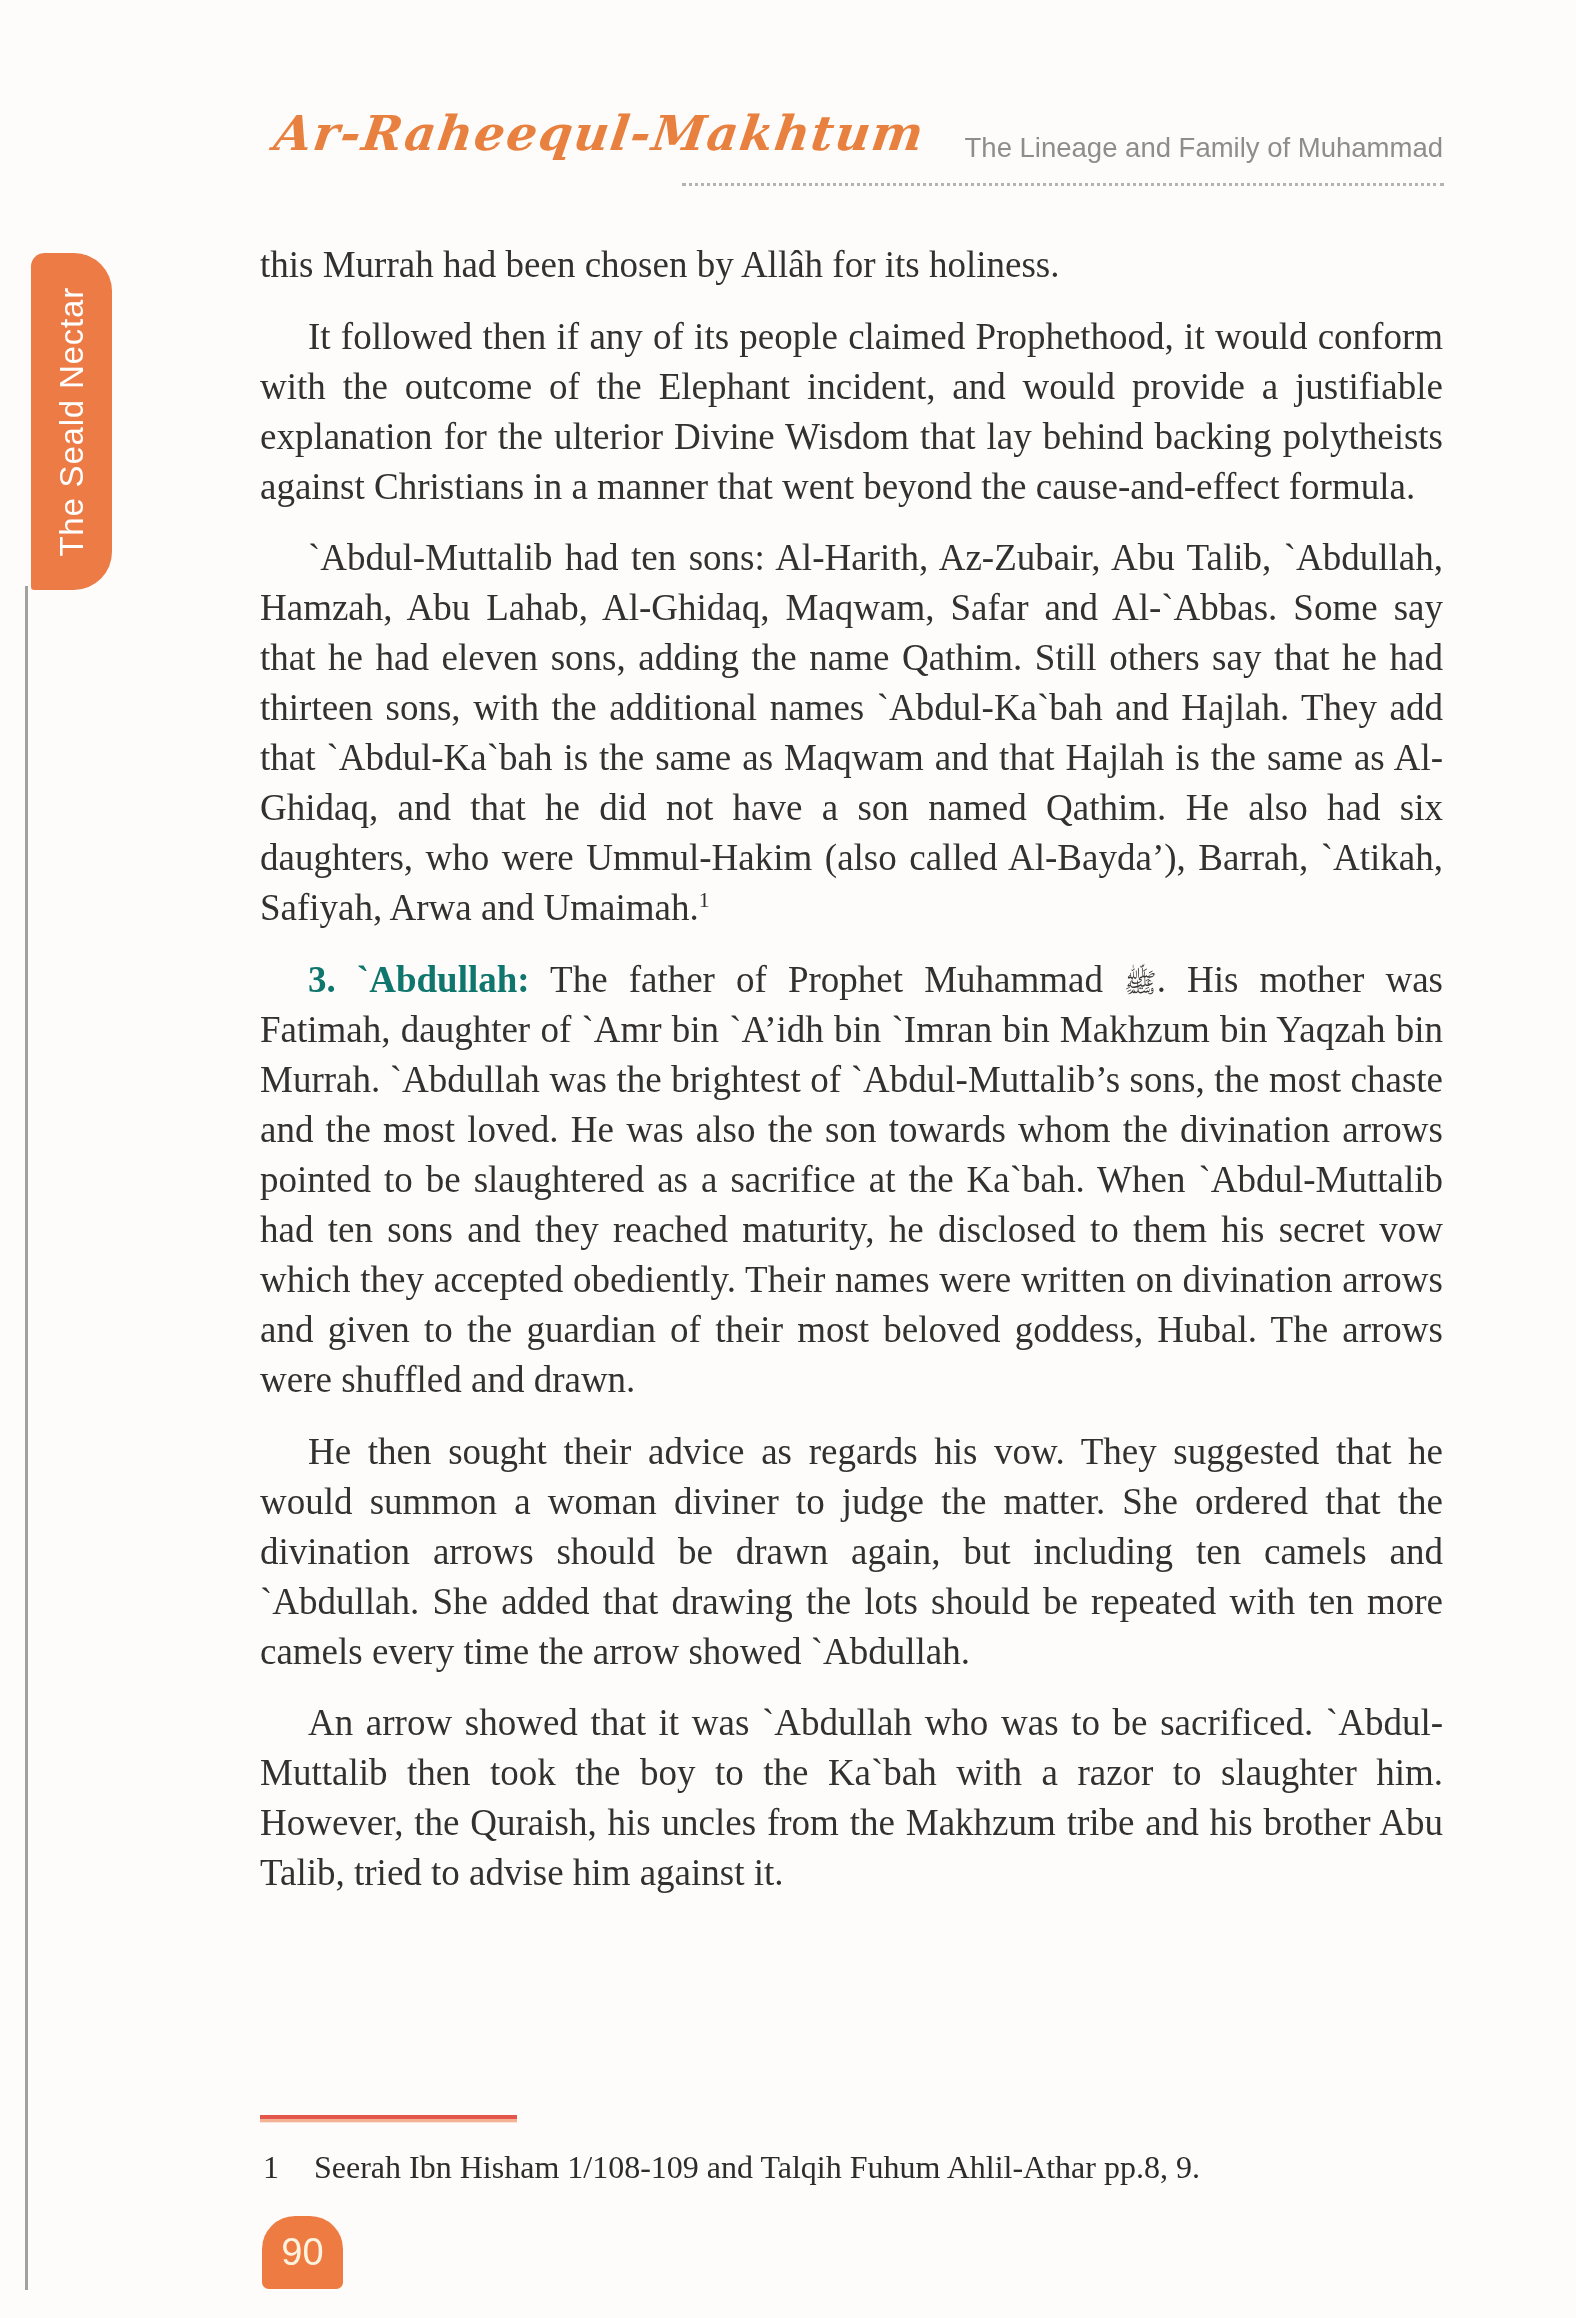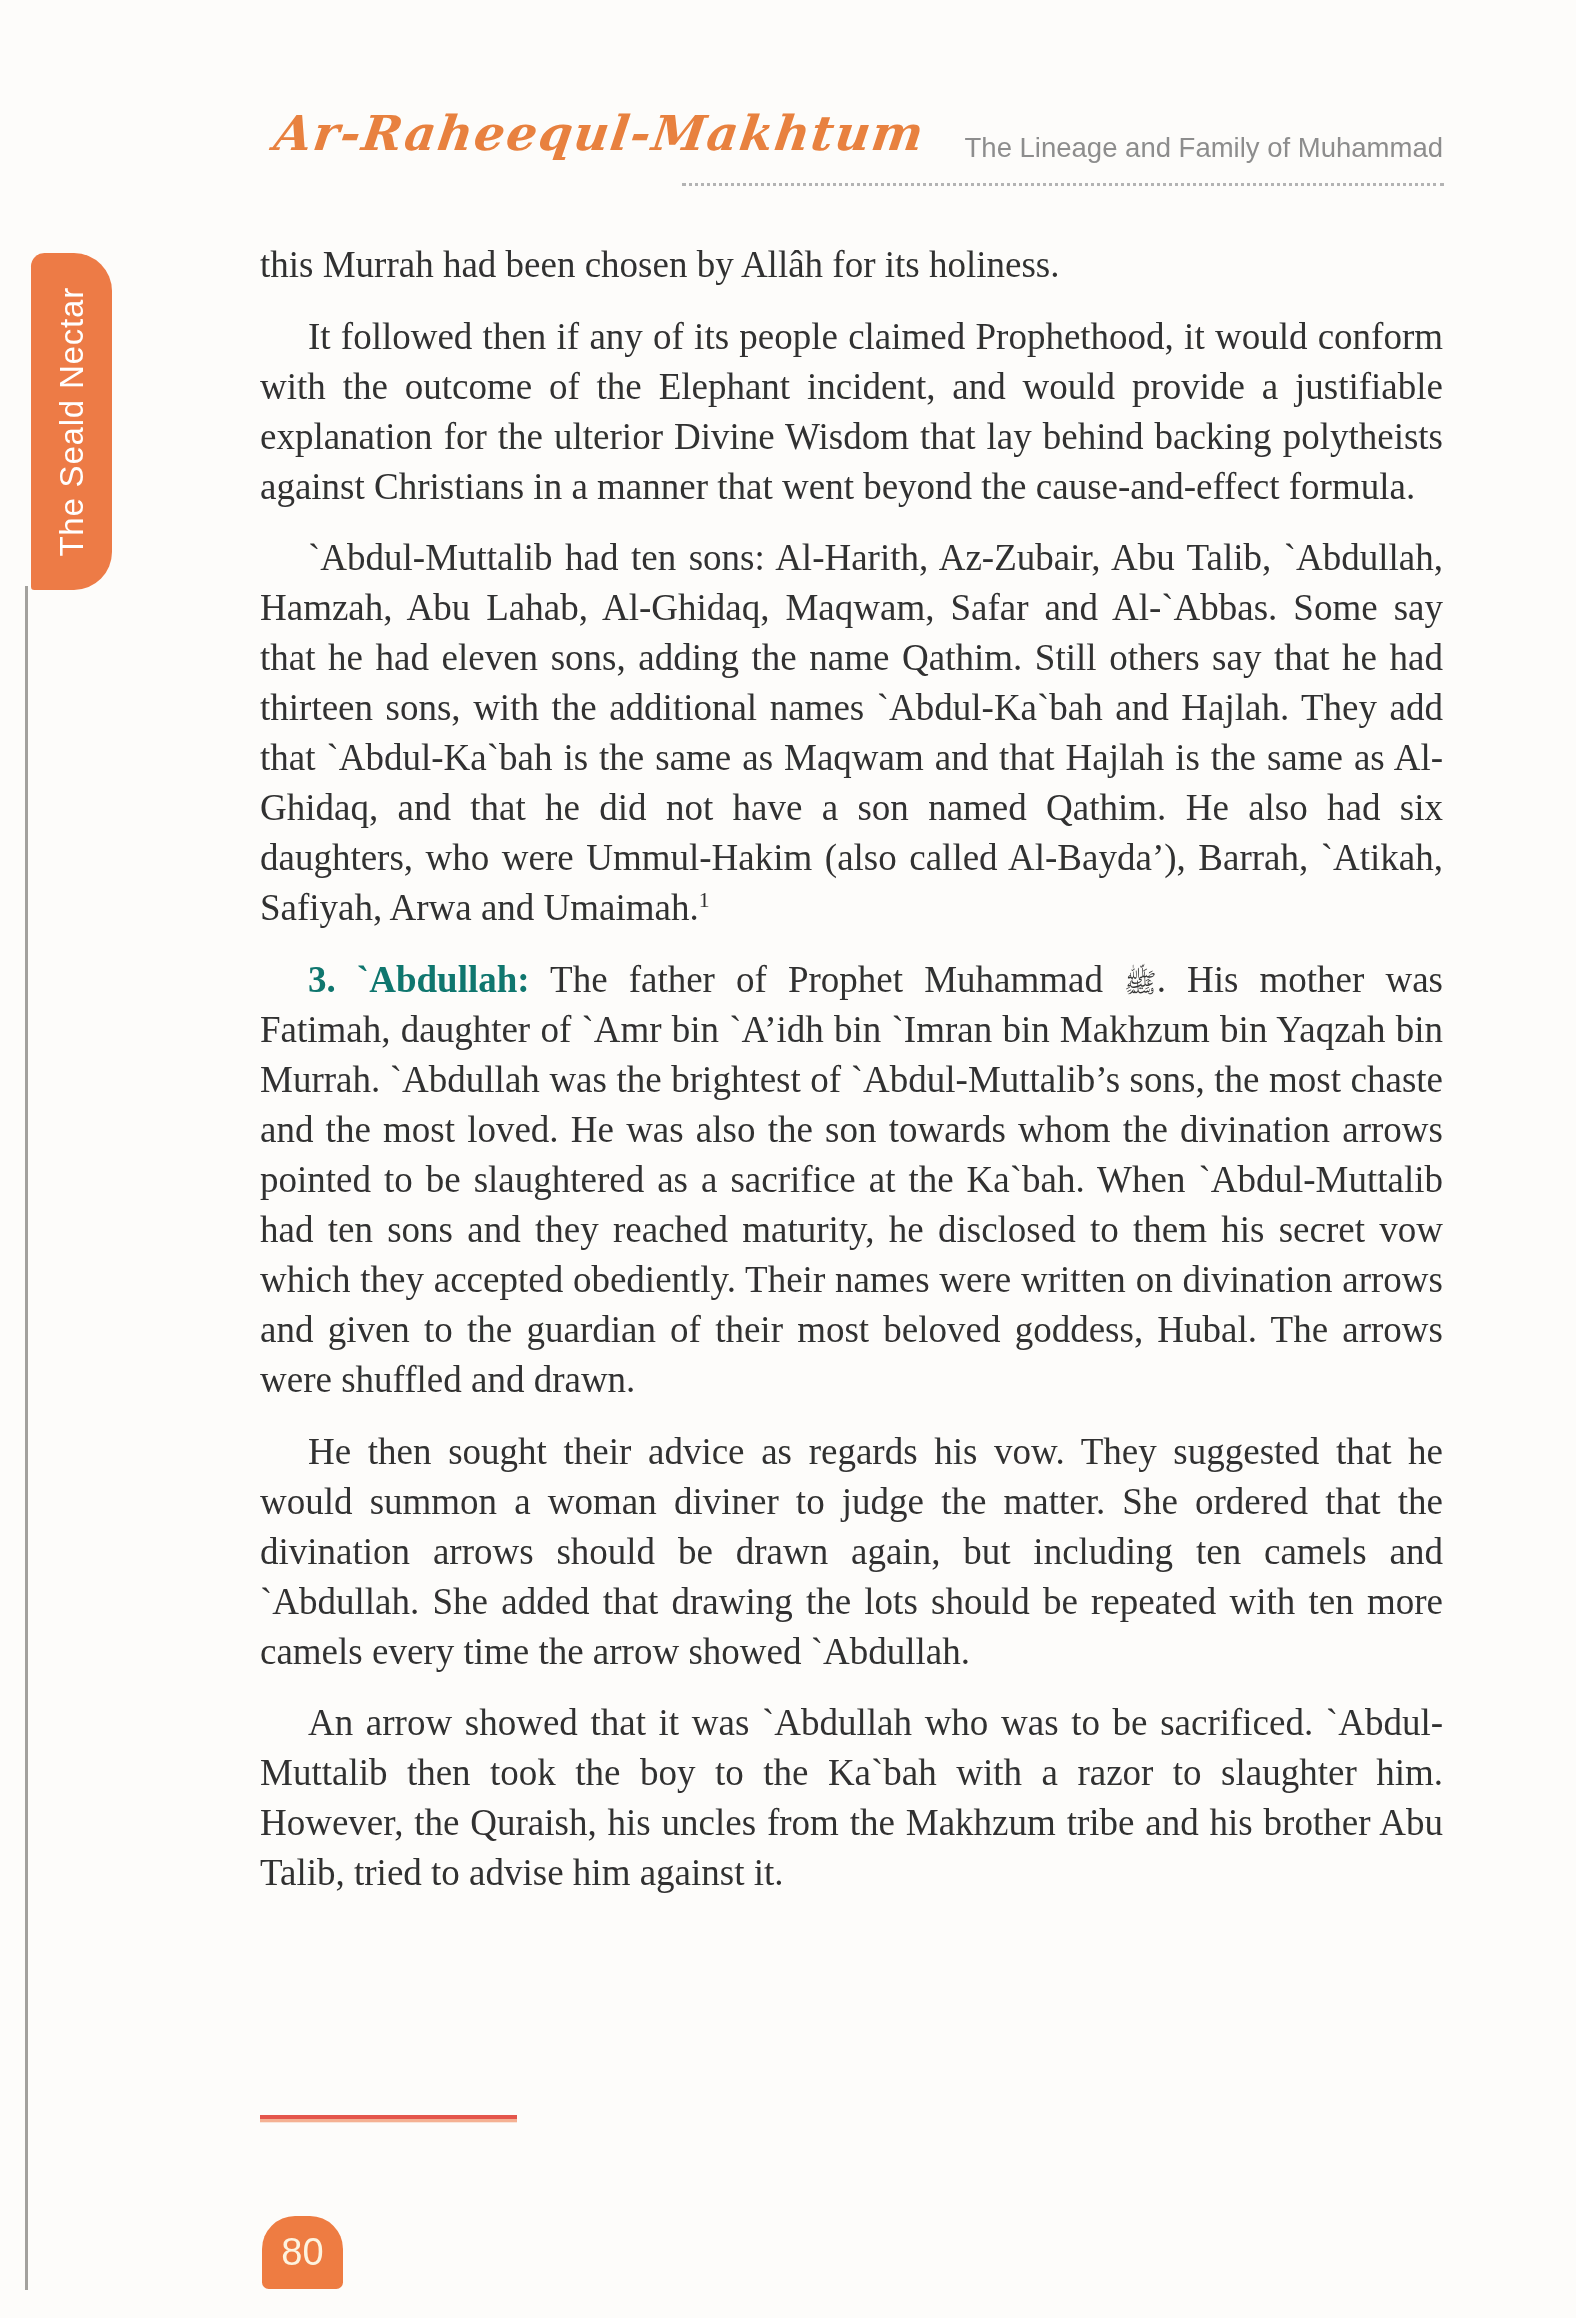--- a/index.html
+++ b/index.html
@@ -94,19 +94,22 @@
     </p>
     <p>
       <span>He then sought their advice as regards his vow. They suggested that he would summon a woman diviner to judge the matter. She ordered that the divination arrows should be drawn again, but including ten camels and `Abdullah. She added that drawing the lots should be repeated with ten more camels every time the arrow showed `Abdullah.</span>
     </p>
     <p>
       <span>An arrow showed that it was `Abdullah who was to be sacrificed. `Abdul-Muttalib then took the boy to the Ka`bah with a razor to slaughter him. However, the Quraish, his uncles from the Makhzum tribe and his brother Abu Talib, tried to advise him against it.</span>
     </p>
   </div>
 
   <div class="footnote-rule"></div>
+  <div class="footnote">
+    <span class="fn-marker">1</span><span>Seerah Ibn Hisham 1/108-109 and Talqih Fuhum Ahlil-Athar pp.8, 9.</span>
+  </div>
 
   <div class="page-badge">
-    <span>80</span>
+    <span>90</span>
   </div>
 
 </div>
 
 
 </body></html>

